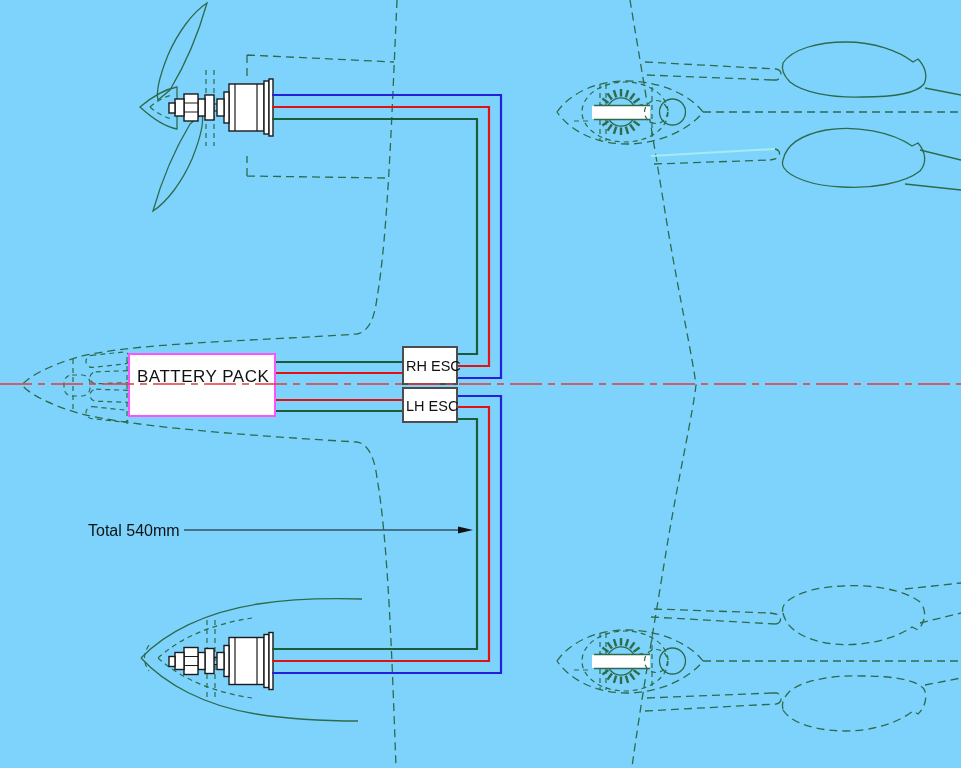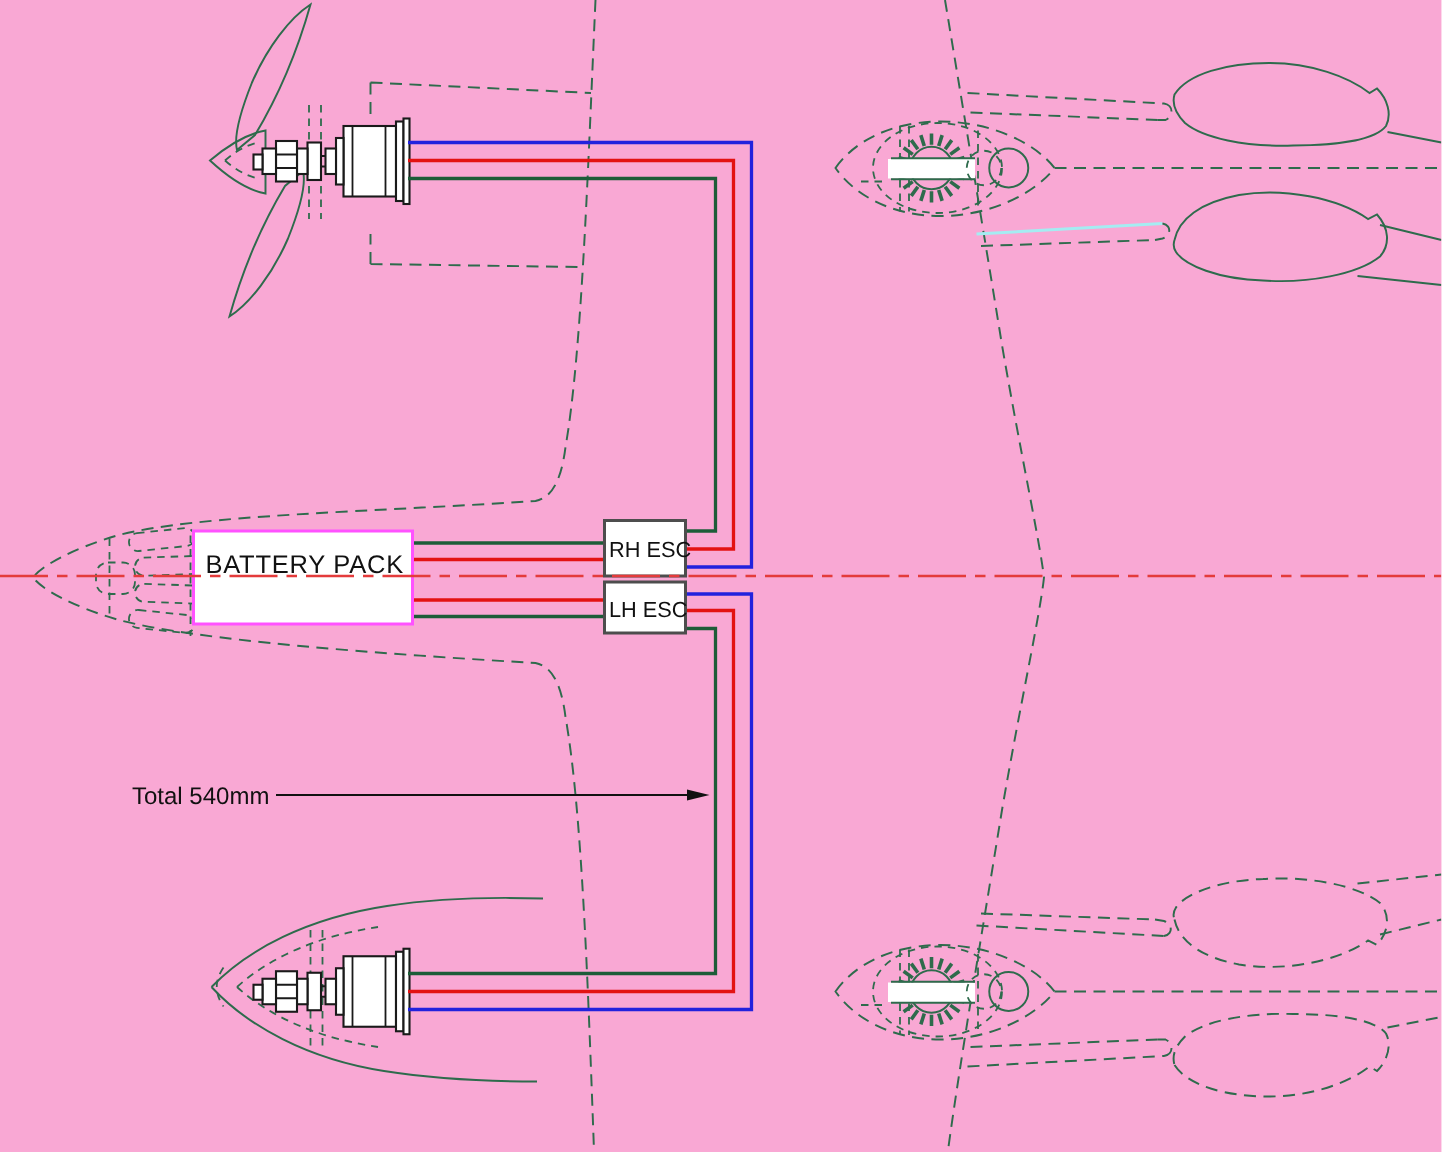--- a/index.html
+++ b/index.html
@@ -1,16 +1,16 @@
 <!DOCTYPE html>
 <html><head>
 <meta charset="utf-8">
 <style>
   html,body { margin:0; padding:0; background:#ffffff; }
-  .canvas { position:relative; width:961px; height:768px; background:#f9a8d4; overflow:hidden;
+  .canvas { position:relative; width:961px; height:768px; background:#7dd3fc; overflow:hidden;
             font-family:"Liberation Sans", sans-serif; }
   svg { position:absolute; left:0; top:0; }
 
   
   .g-solid   { stroke:#2e6b4c; fill:none; stroke-width:1.3; }
   .g-dash    { stroke:#2e6b4c; fill:none; stroke-width:1.3; stroke-dasharray:8 5; }
   .g-dash-sm { stroke:#2e6b4c; fill:none; stroke-width:1.2; stroke-dasharray:5 4; }
   .g-teeth   { stroke:#2e6b4c; stroke-width:2.4; }
 
   

